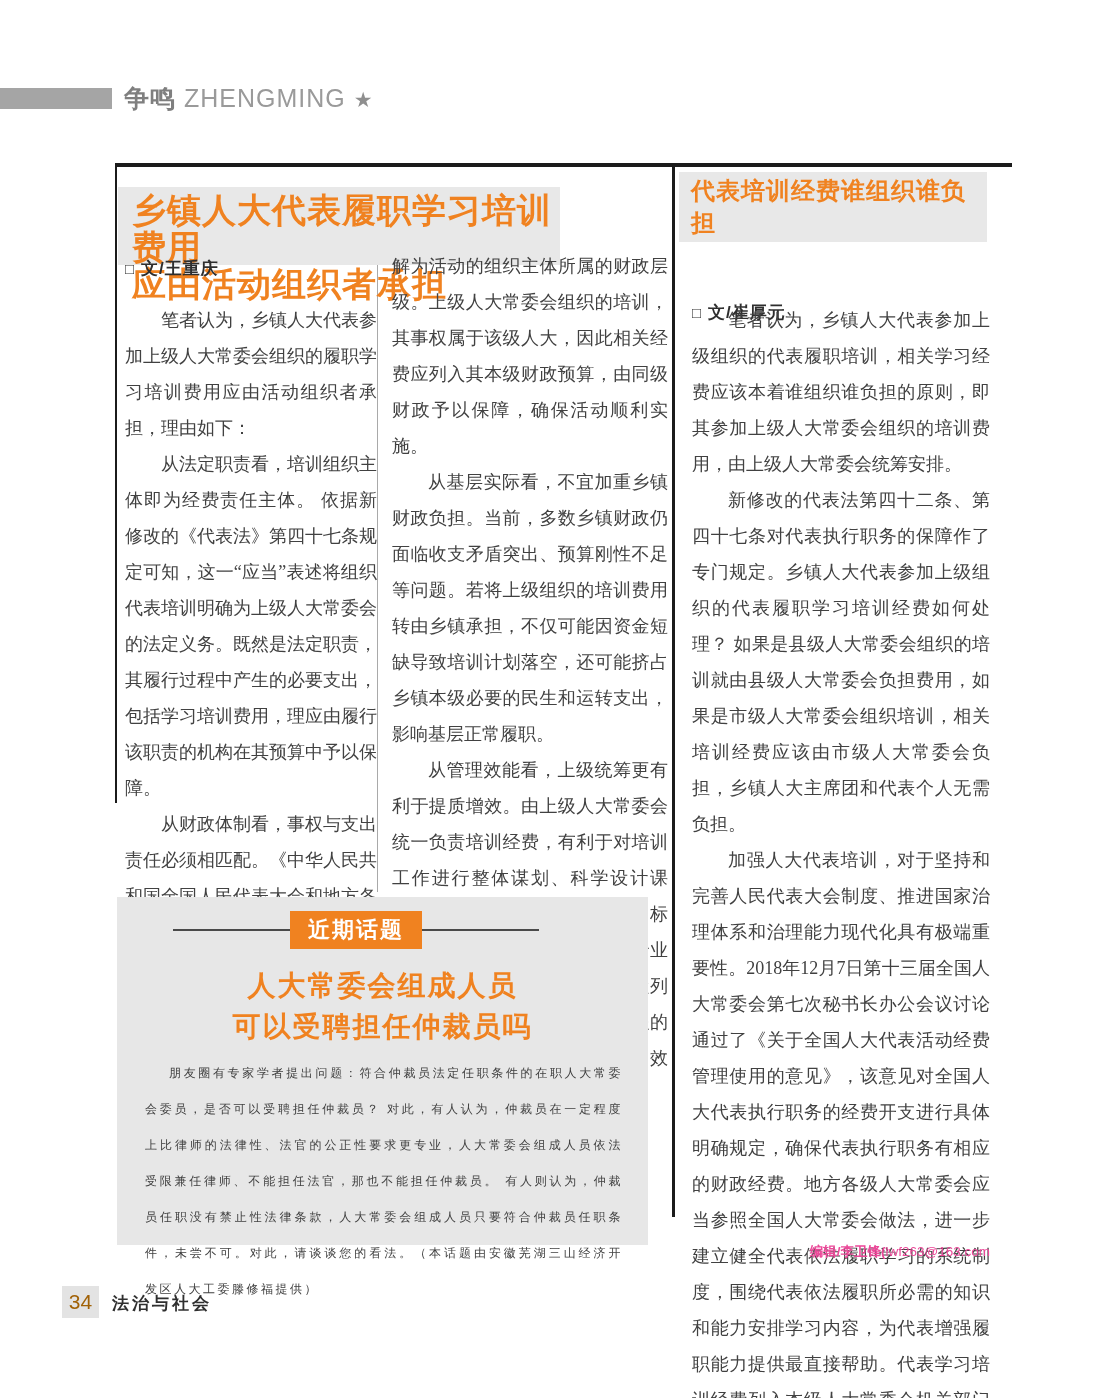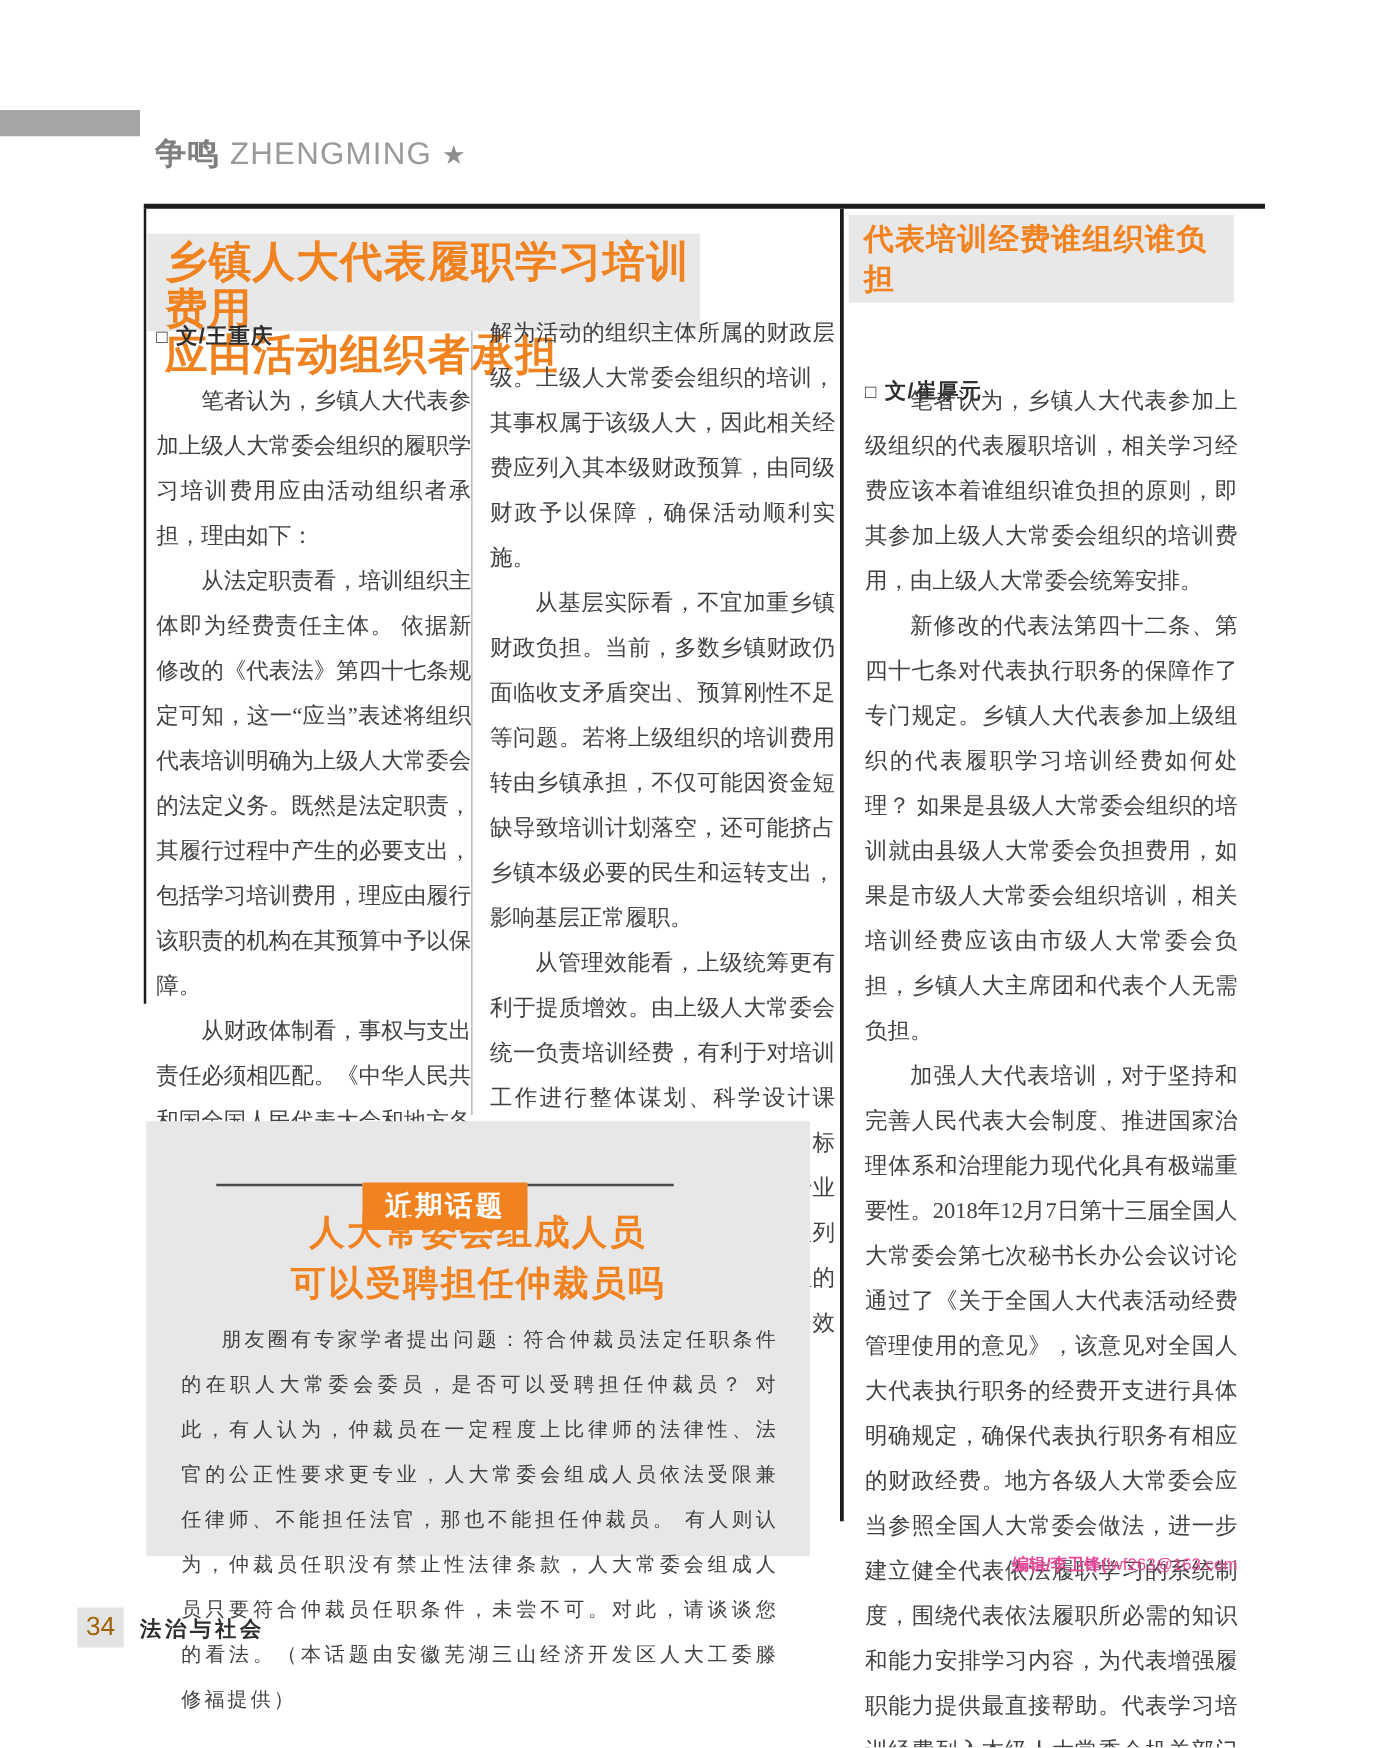--- a/index.html
+++ b/index.html
@@ -5,21 +5,21 @@
   html,body{margin:0;padding:0;background:#ffffff;}
   .page{
     position:relative;
     width:1100px;height:1398px;
     background:#ffffff;
     font-family:"Liberation Sans",sans-serif;
     overflow:hidden;
   }
   
   .brand-bar{position:absolute;left:0;top:88px;width:112px;height:21px;background:#a5a5a5;}
-  .brand{position:absolute;left:124px;top:82px;font-size:25px;color:#9a9a9a;letter-spacing:1px;white-space:nowrap;margin-top:24px;}
+  .brand{position:absolute;left:124px;top:82px;font-size:25px;color:#9a9a9a;letter-spacing:1px;white-space:nowrap;}
   .brand .cn{font-weight:bold;color:#7f7f7f;}
   .brand .star{font-size:21px;color:#8f8f8f;}
   
   .top-rule{position:absolute;left:115px;top:163px;width:897px;height:4px;background:#1b1b1b;}
   .left-edge-line{position:absolute;left:115px;top:167px;width:2px;height:636px;background:#1b1b1b;}
   .article-divider{position:absolute;left:672px;top:167px;width:3px;height:1050px;background:#1b1b1b;}
   .col-divider{position:absolute;left:377px;top:260px;width:1px;height:632px;background:#a9a9a9;}
   
   .title-block{
     position:absolute;background:#e8e8e8;color:#f08220;
@@ -43,30 +43,30 @@
   .bodycol p.cont{text-indent:0;}
   .col1{left:125px;top:302px;width:252px;}
   .col2{left:392px;top:248px;width:276px;}
   .col3{left:692px;top:302px;width:298px;}
   
   .topic-box{position:absolute;left:117px;top:897px;width:531px;height:348px;background:#e7e7e7;}
   .badge-row{position:absolute;left:56px;top:14px;width:366px;display:flex;align-items:center;}
   .badge-row .rule{flex:1;height:2px;background:#4a4a4a;}
   .badge{
     background:#f08220;color:#ffffff;font-weight:bold;font-size:22px;
-    padding:4px 18px;letter-spacing:2px;white-space:nowrap;margin-top:35px;
+    padding:4px 18px;letter-spacing:2px;white-space:nowrap;
   }
   .topic-title{
     position:absolute;left:0;top:68px;width:100%;text-align:center;
     color:#f08220;font-weight:bold;font-size:28px;line-height:41px;letter-spacing:2px;
   }
   .topic-body{
     position:absolute;left:28px;top:158px;width:478px;
     font-family:"Liberation Serif",serif;
-    font-size:16px;line-height:36px;color:#414141;
+    font-size:12px;line-height:36px;color:#414141;
     text-align:justify;letter-spacing:2.5px;
   }
   .topic-body p{margin:0;text-indent:2em;}
   
   .editor-line{position:absolute;left:660px;top:1243px;width:330px;text-align:right;font-size:13.5px;color:#ec4899;white-space:nowrap;}
   .editor-line .ed{font-weight:bold;}
   
   .page-num{
     position:absolute;left:62px;top:1286px;width:37px;height:32px;background:#e3e3e3;
     display:flex;align-items:center;justify-content:center;

